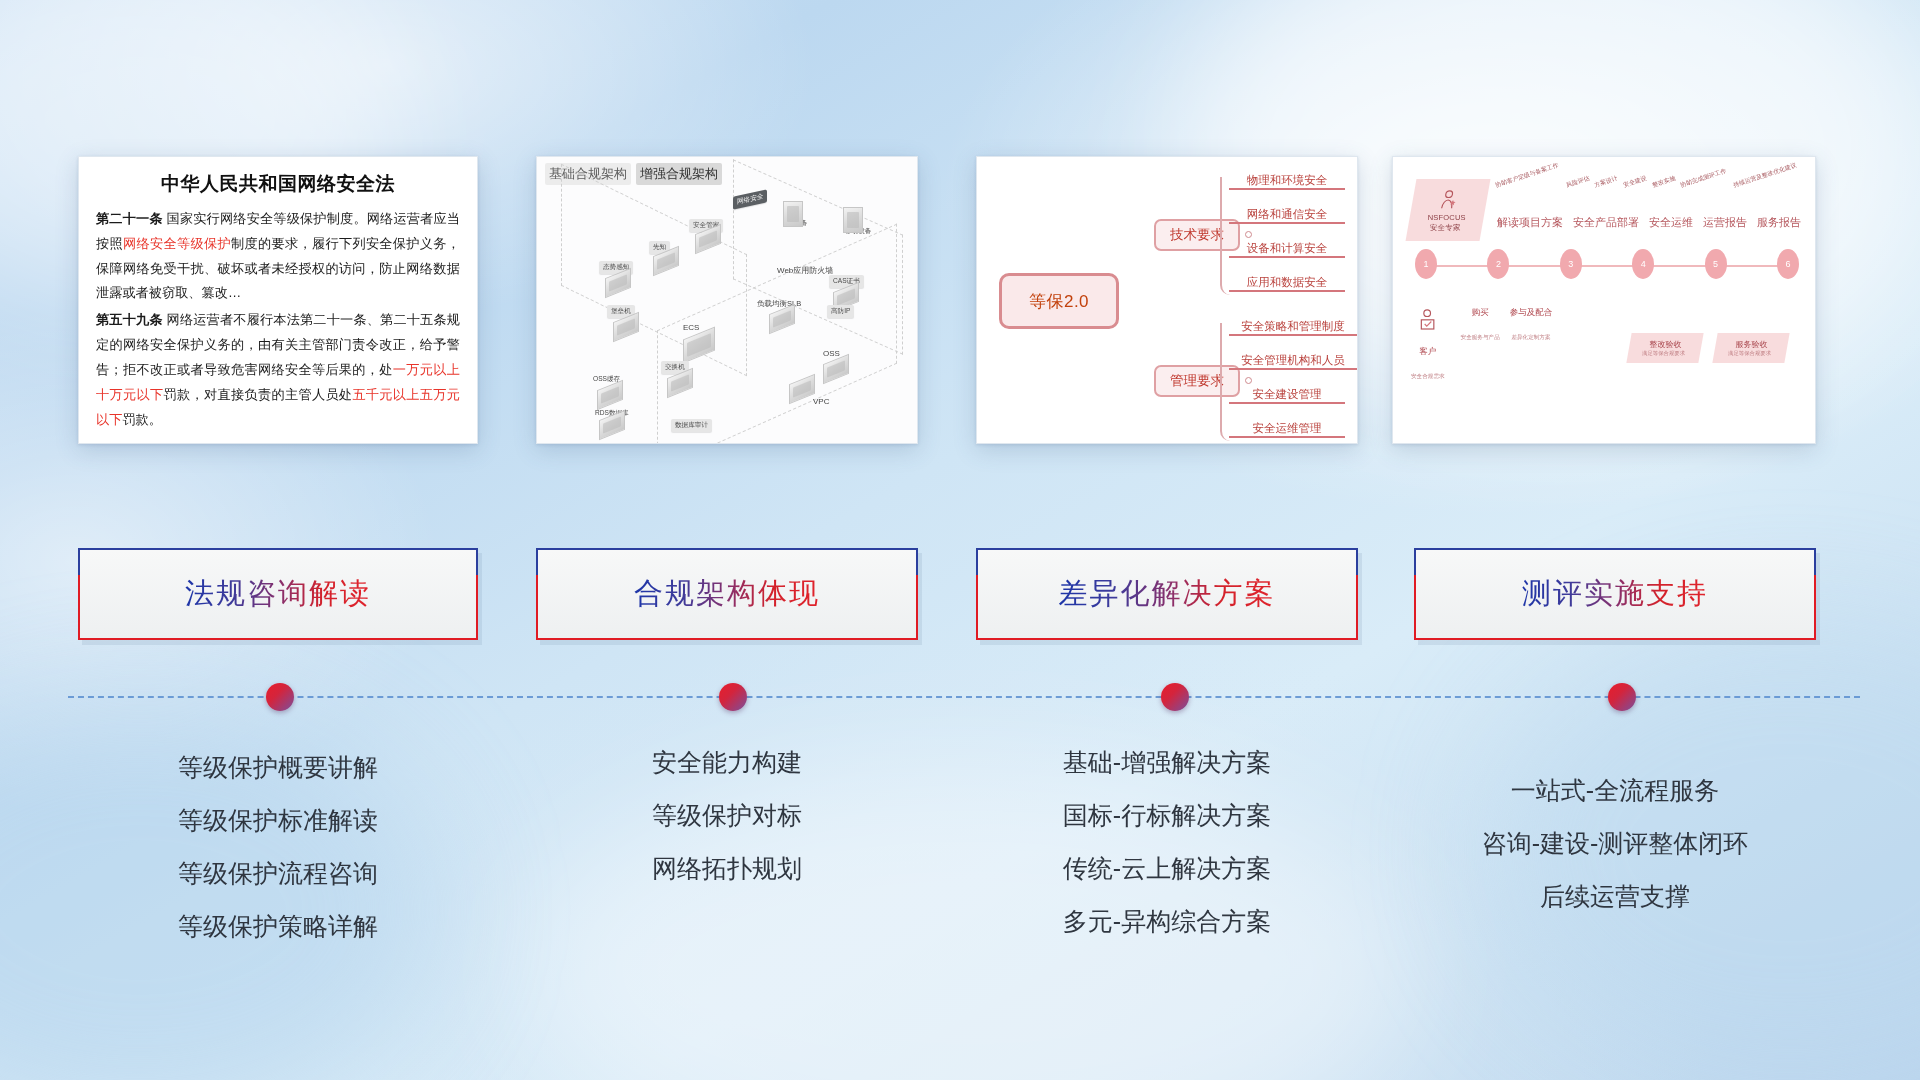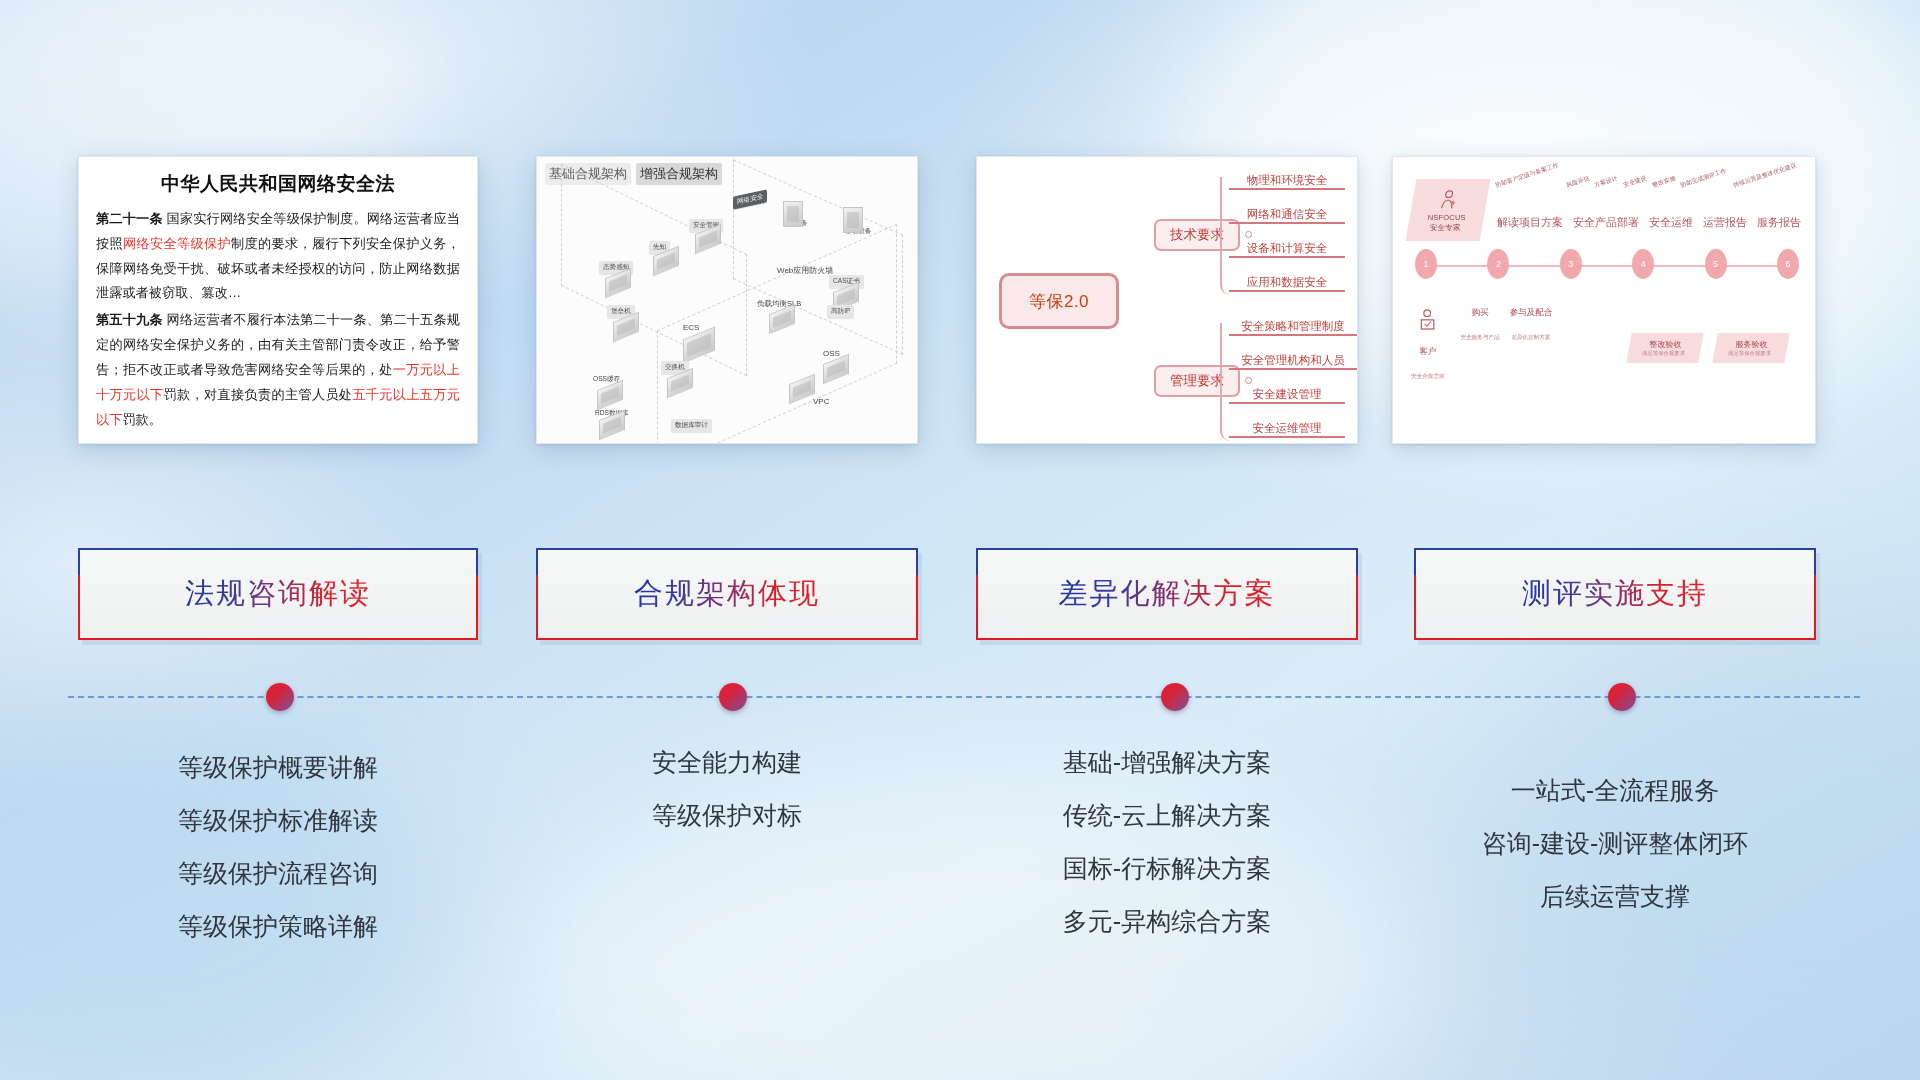--- a/index.html
+++ b/index.html
@@ -379,25 +379,26 @@
 <div class="lists">
   <div class="col c1">
     <div class="li">等级保护概要讲解</div>
     <div class="li">等级保护标准解读</div>
     <div class="li">等级保护流程咨询</div>
     <div class="li">等级保护策略详解</div>
   </div>
   <div class="col c2">
     <div class="li">安全能力构建</div>
     <div class="li">等级保护对标</div>
+    <div class="li">网络拓扑规划</div>
   </div>
   <div class="col c3">
     <div class="li">基础-增强解决方案</div>
+    <div class="li">国标-行标解决方案</div>
     <div class="li">传统-云上解决方案</div>
-    <div class="li">国标-行标解决方案</div>
     <div class="li">多元-异构综合方案</div>
   </div>
   <div class="col c4">
     <div class="li">一站式-全流程服务</div>
     <div class="li">咨询-建设-测评整体闭环</div>
     <div class="li">后续运营支撑</div>
   </div>
 </div>
 
 </body></html>

